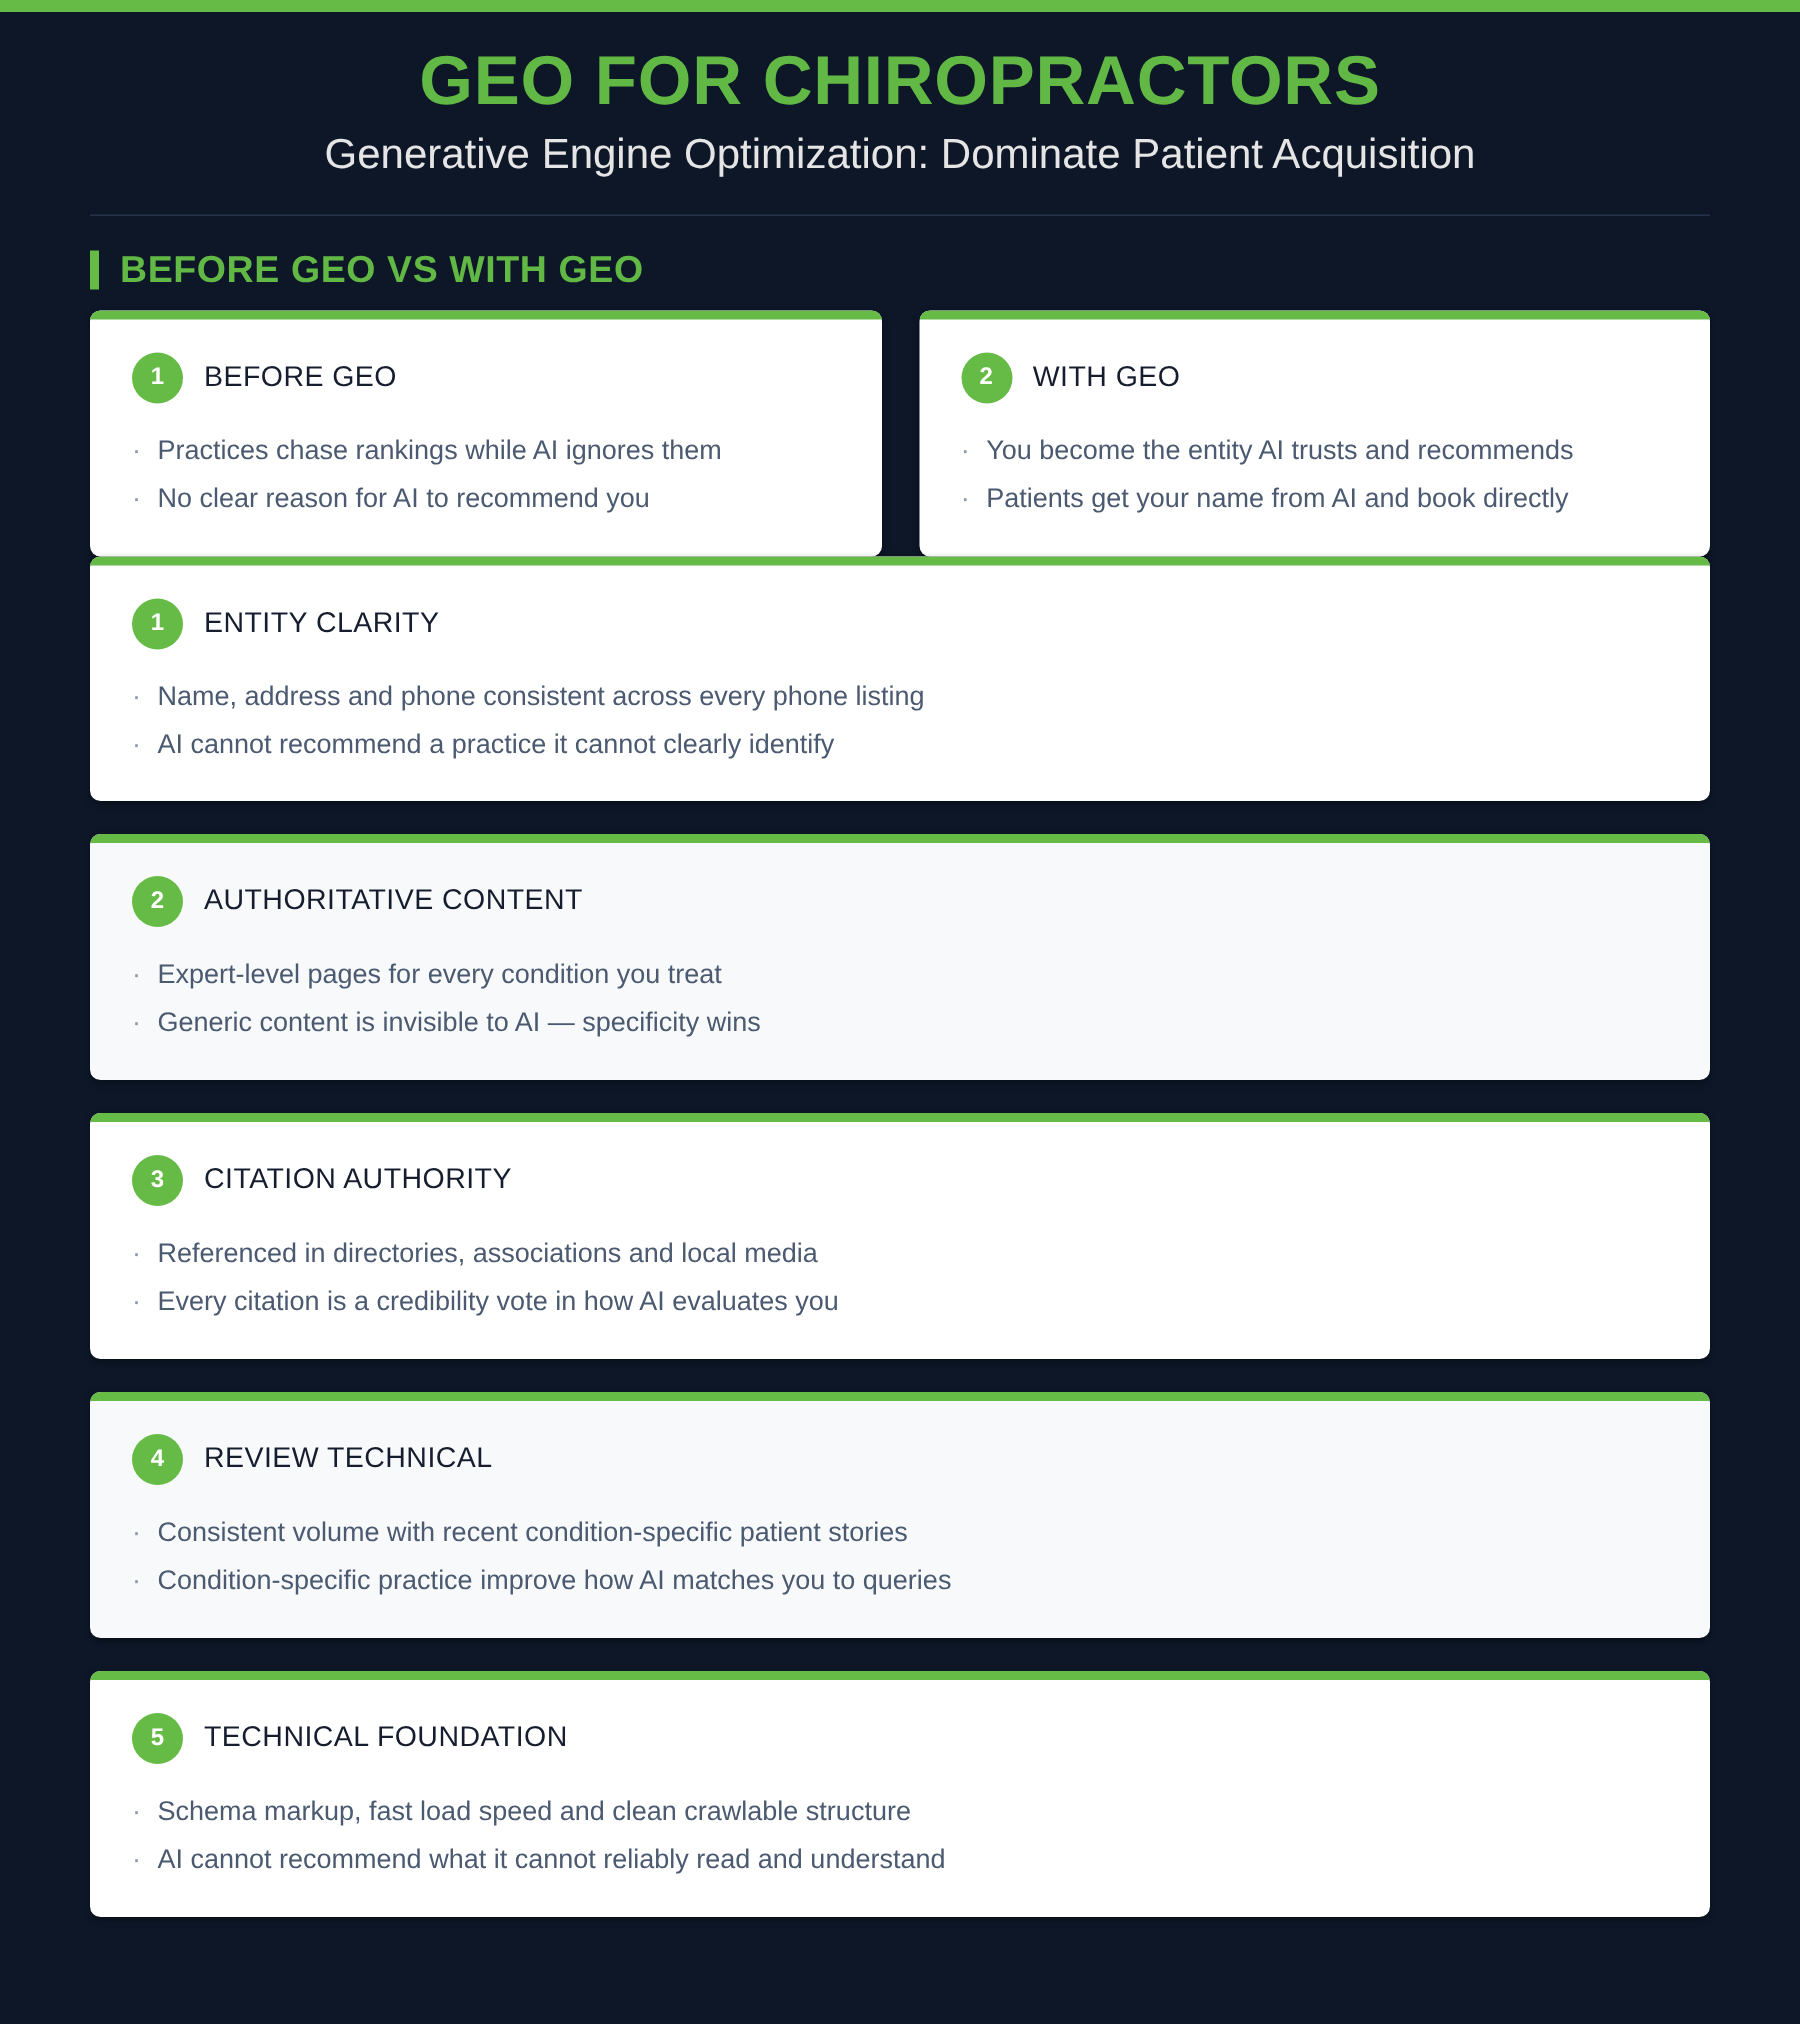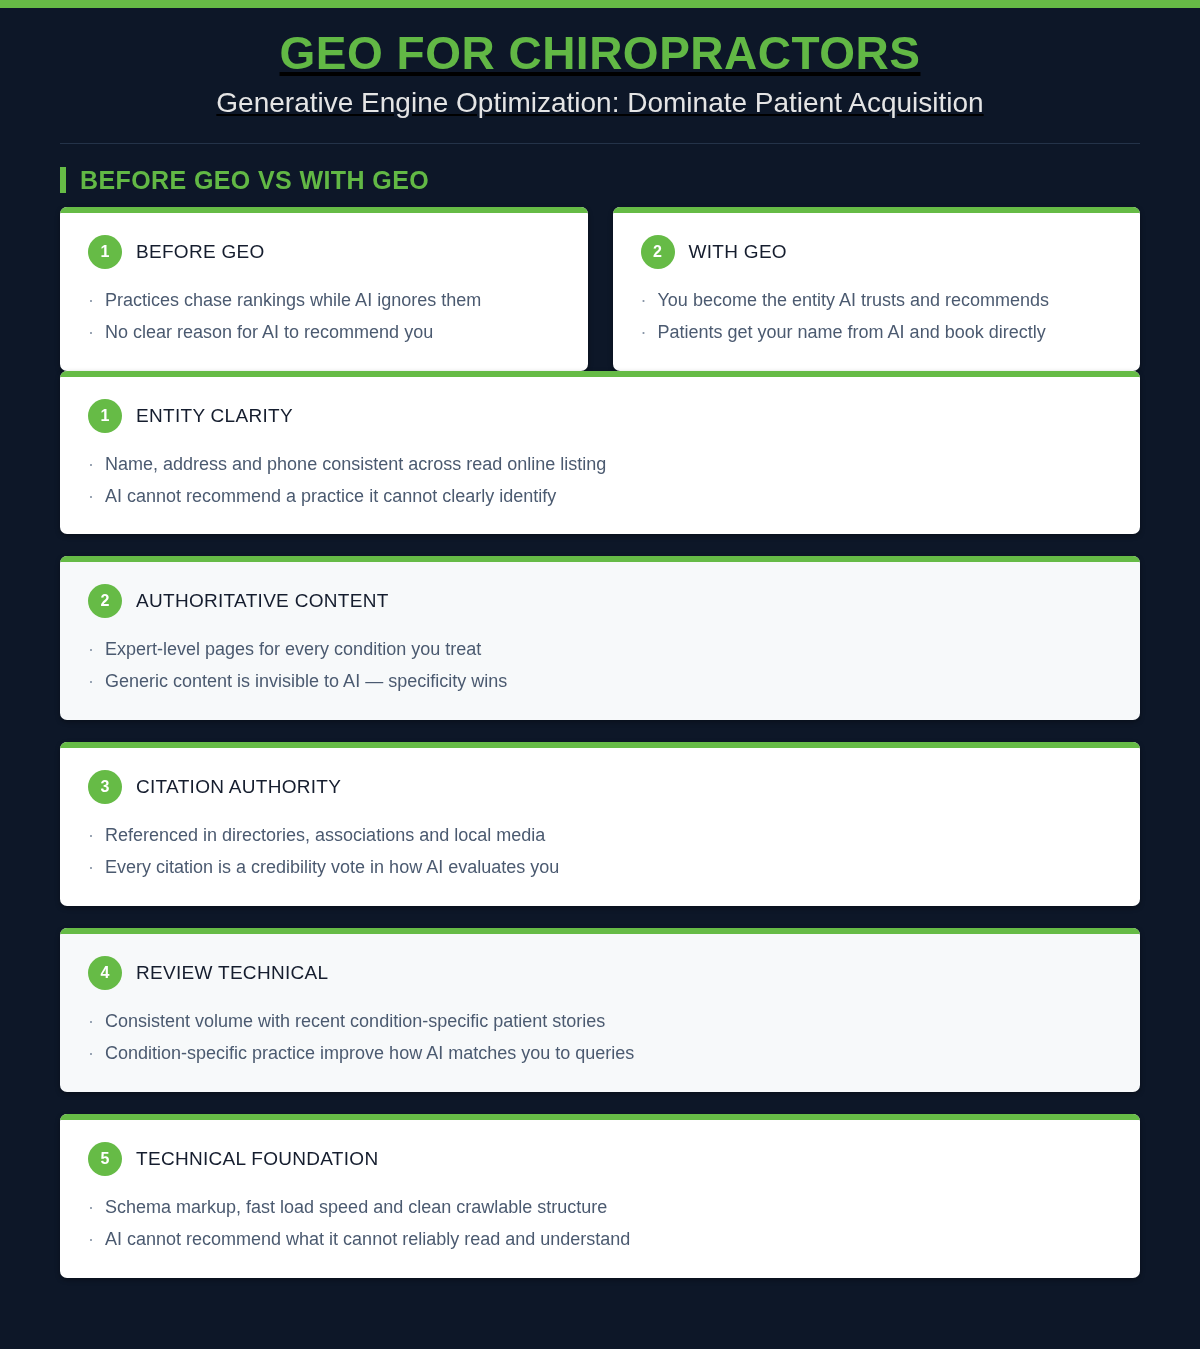--- a/index.html
+++ b/index.html
@@ -25,21 +25,20 @@
     width:100%;
     background:#66bb46;
     flex:0 0 auto;
   }
 
   
   .header {
     padding:20px 60px 0 60px;
     text-align:center;
     flex:0 0 auto;
-    text-decoration:underline;
   }
   .header-title {
     font-size:46px;
     font-weight:bold;
     letter-spacing:0.5px;
     color:#62b845;
     line-height:1.12;
   }
   .header-subtitle {
     font-size:28px;
@@ -203,21 +202,21 @@
 
   <div class="row pillar-row">
     <div class="card">
       <div class="card-head">
         <div class="badge">1</div>
         <div class="card-title">ENTITY CLARITY</div>
       </div>
       <ul class="bullets">
         <li>
           <span class="bullet-dot">·</span>
-          <span>Name, address and phone consistent across read online listing</span>
+          <span>Name, address and phone consistent across every phone listing</span>
         </li>
         <li>
           <span class="bullet-dot">·</span>
           <span>AI cannot recommend a practice it cannot clearly identify</span>
         </li>
       </ul>
     </div>
   </div>
 
   <div class="row pillar-row">

